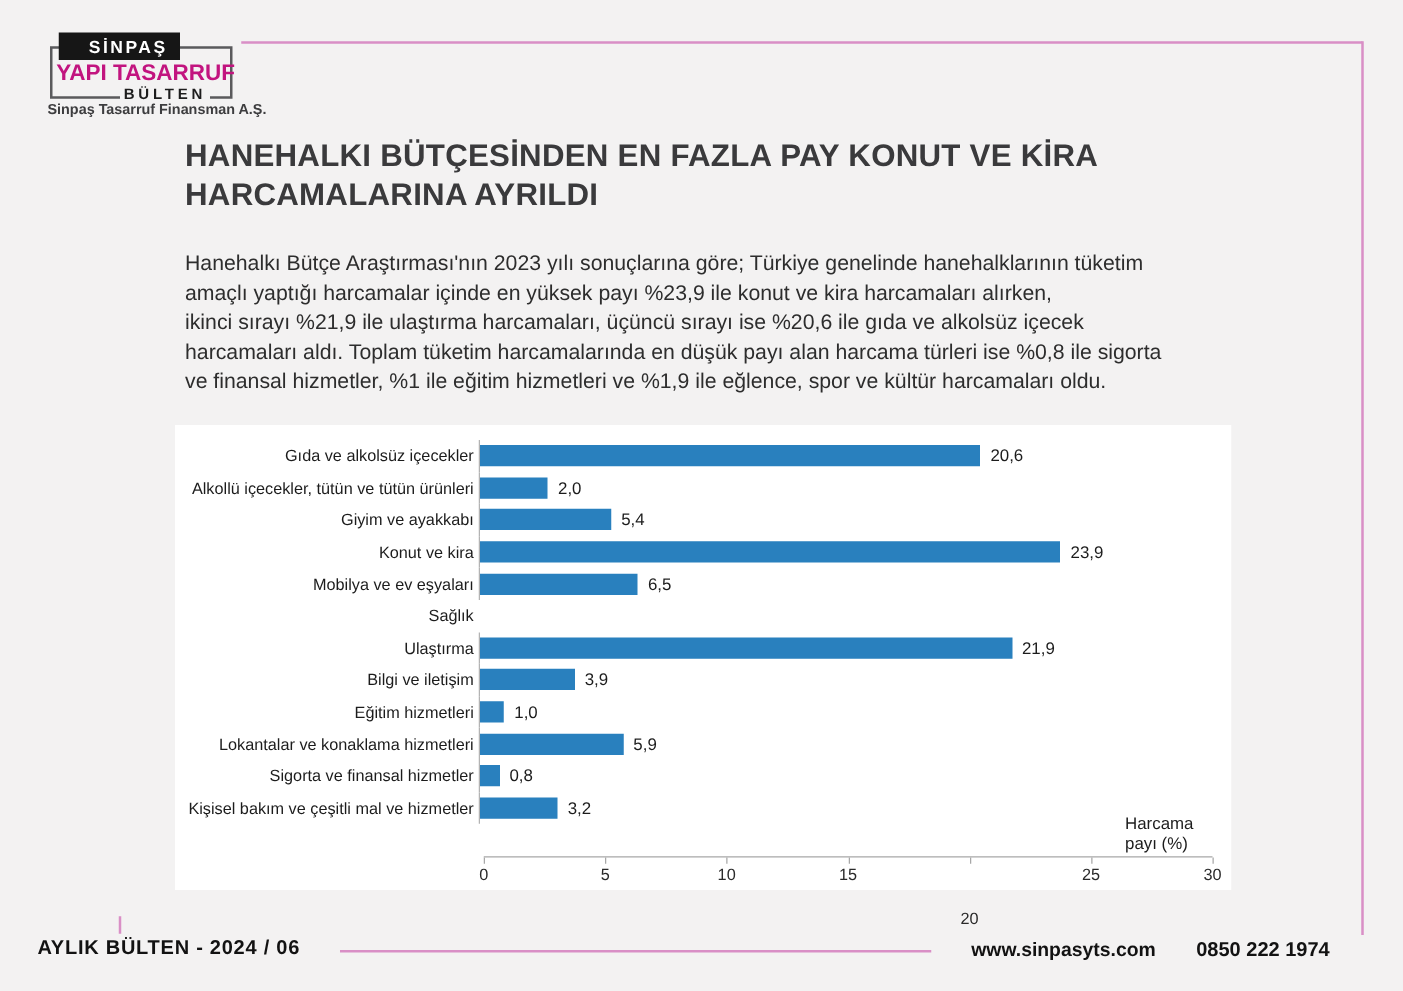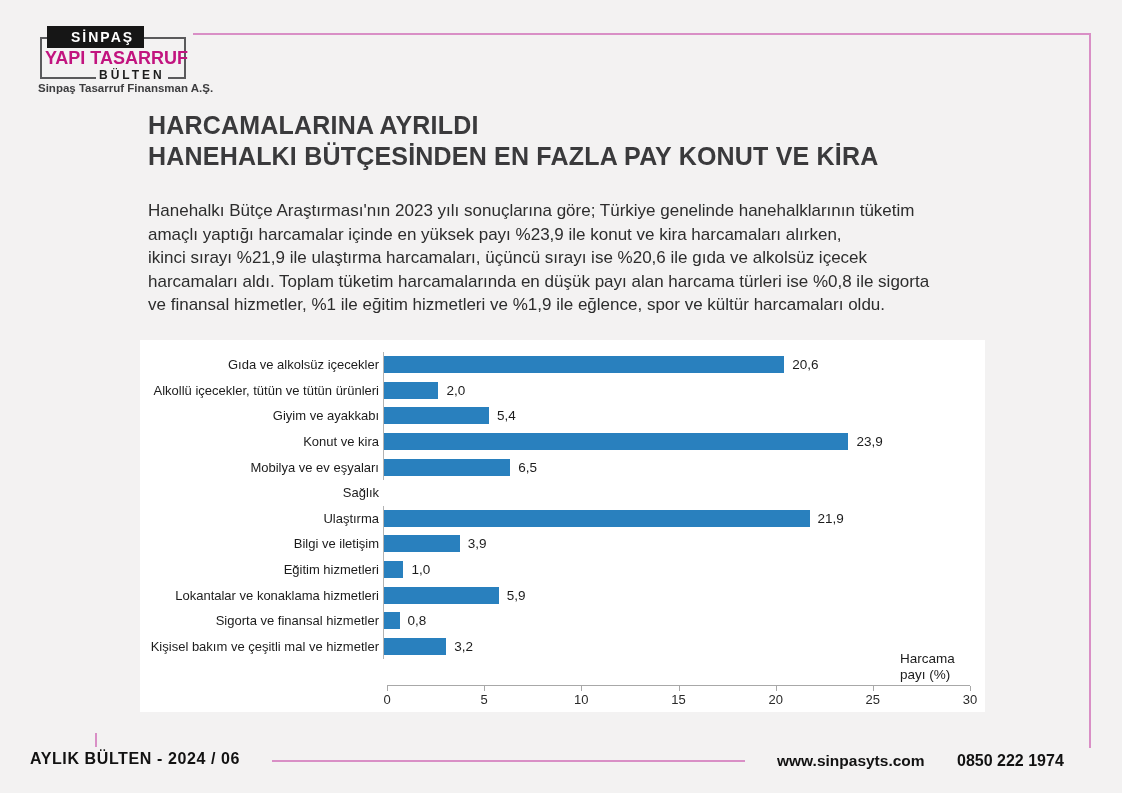--- a/index.html
+++ b/index.html
@@ -59,22 +59,22 @@
   <div class="brand-yapi" style="color: rgb(194, 20, 127);">YAPI TASARRUF</div>
   <div class="brand-sandigi">BÜLTEN</div>
   <div class="brand-sub">Sinpaş Tasarruf Finansman A.Ş.</div>
 </div>
 
 <div class="top-line" style="background: rgb(217, 143, 198);"></div>
 <div class="right-line" style="background: rgb(217, 143, 198);"></div>
 <div class="footer-tick" style="background: rgb(217, 143, 198);"></div>
 
 <div class="title">
+  <span>HANEHALKI BÜTÇESİNDEN EN FAZLA PAY KONUT VE KİRA</span>
   <span>HARCAMALARINA AYRILDI</span>
-  <span>HANEHALKI BÜTÇESİNDEN EN FAZLA PAY KONUT VE KİRA</span>
 </div>
 
 <div class="paragraph">
   <span>Hanehalkı Bütçe Araştırması'nın 2023 yılı sonuçlarına göre; Türkiye genelinde hanehalklarının tüketim</span>
   <span>amaçlı yaptığı harcamalar içinde en yüksek payı %23,9 ile konut ve kira harcamaları alırken,</span>
   <span>ikinci sırayı %21,9 ile ulaştırma harcamaları, üçüncü sırayı ise %20,6 ile gıda ve alkolsüz içecek</span>
   <span>harcamaları aldı. Toplam tüketim harcamalarında en düşük payı alan harcama türleri ise %0,8 ile sigorta</span>
   <span>ve finansal hizmetler, %1 ile eğitim hizmetleri ve %1,9 ile eğlence, spor ve kültür harcamaları oldu.</span>
 </div>
 
@@ -168,21 +168,21 @@
   <div class="x-axis">
       <span class="tickmark" style="left: 0%;"></span>
       <span class="ticklabel" style="left: 0%;">0</span>
       <span class="tickmark" style="left: 16.6667%;"></span>
       <span class="ticklabel" style="left: 16.6667%;">5</span>
       <span class="tickmark" style="left: 33.3333%;"></span>
       <span class="ticklabel" style="left: 33.3333%;">10</span>
       <span class="tickmark" style="left: 50%;"></span>
       <span class="ticklabel" style="left: 50%;">15</span>
       <span class="tickmark" style="left: 66.6667%;"></span>
-      <span class="ticklabel" style="left: 66.6667%;">20</span>
+      <span class="ticklabel" style="left: 66.6667%; margin-top: 35px;">20</span>
       <span class="tickmark" style="left: 83.3333%;"></span>
       <span class="ticklabel" style="left: 83.3333%;">25</span>
       <span class="tickmark" style="left: 100%;"></span>
       <span class="ticklabel" style="left: 100%;">30</span>
     </div>
 </div>
 
 <div class="footer-bulletin">AYLIK BÜLTEN  -  2024 / 06</div>
 <div class="footer-line" style="background: rgb(217, 143, 198);"></div>
 <div class="footer-site">www.sinpasyts.com</div>

